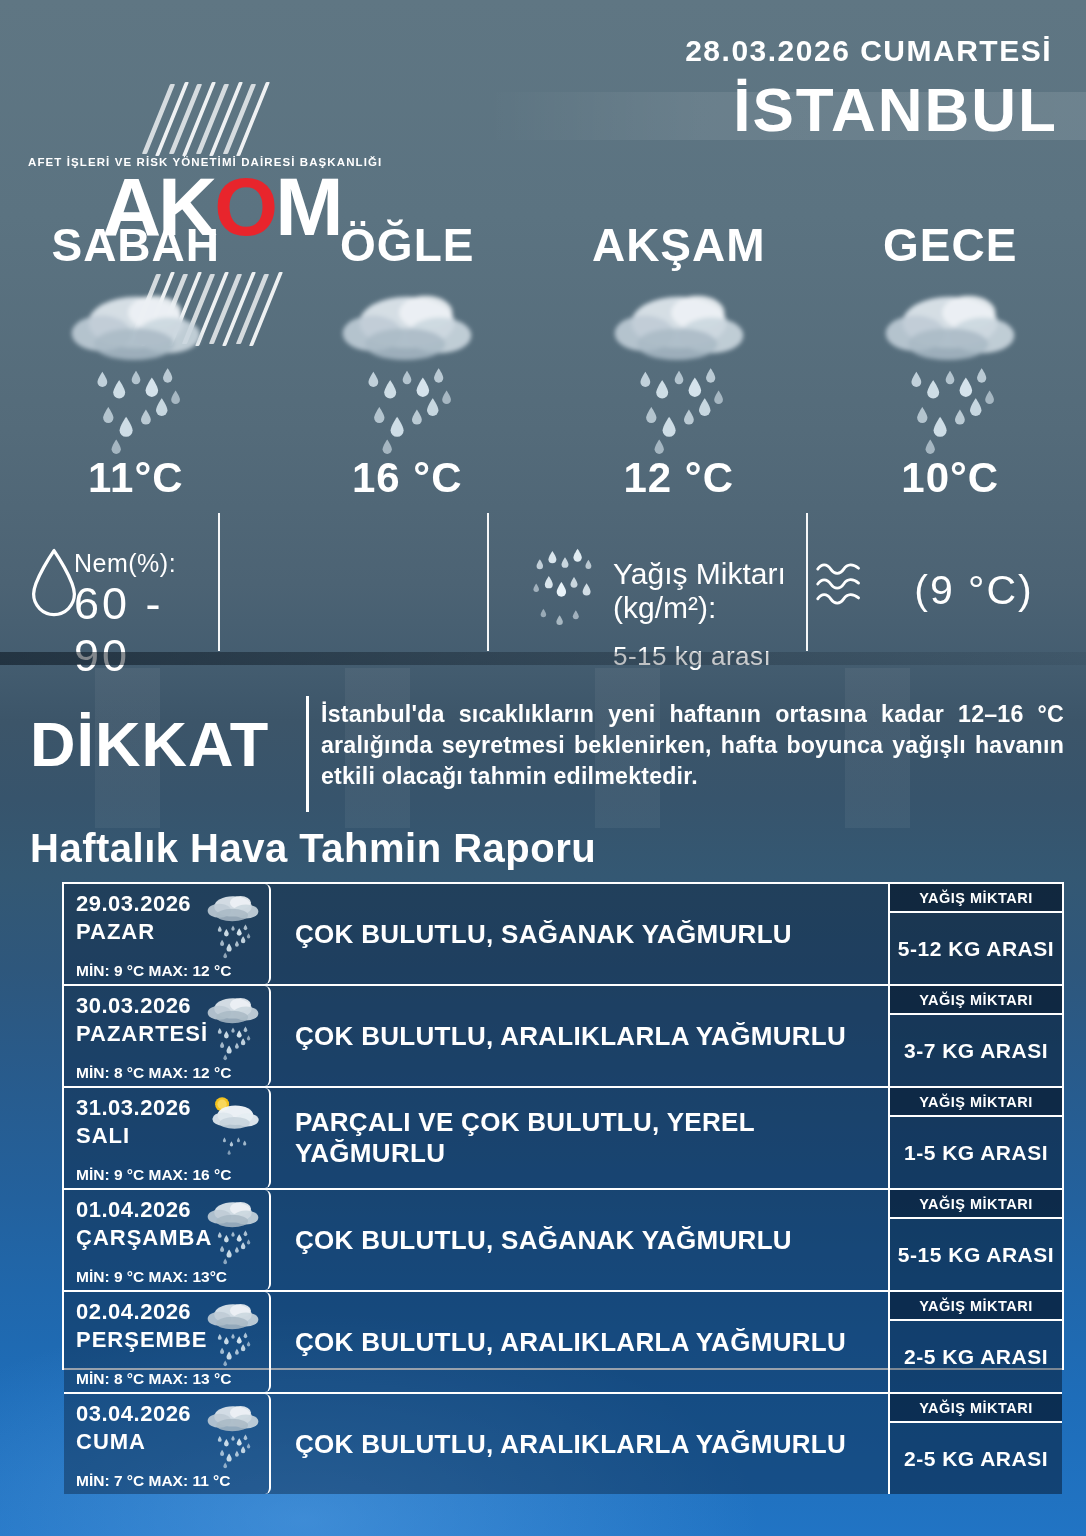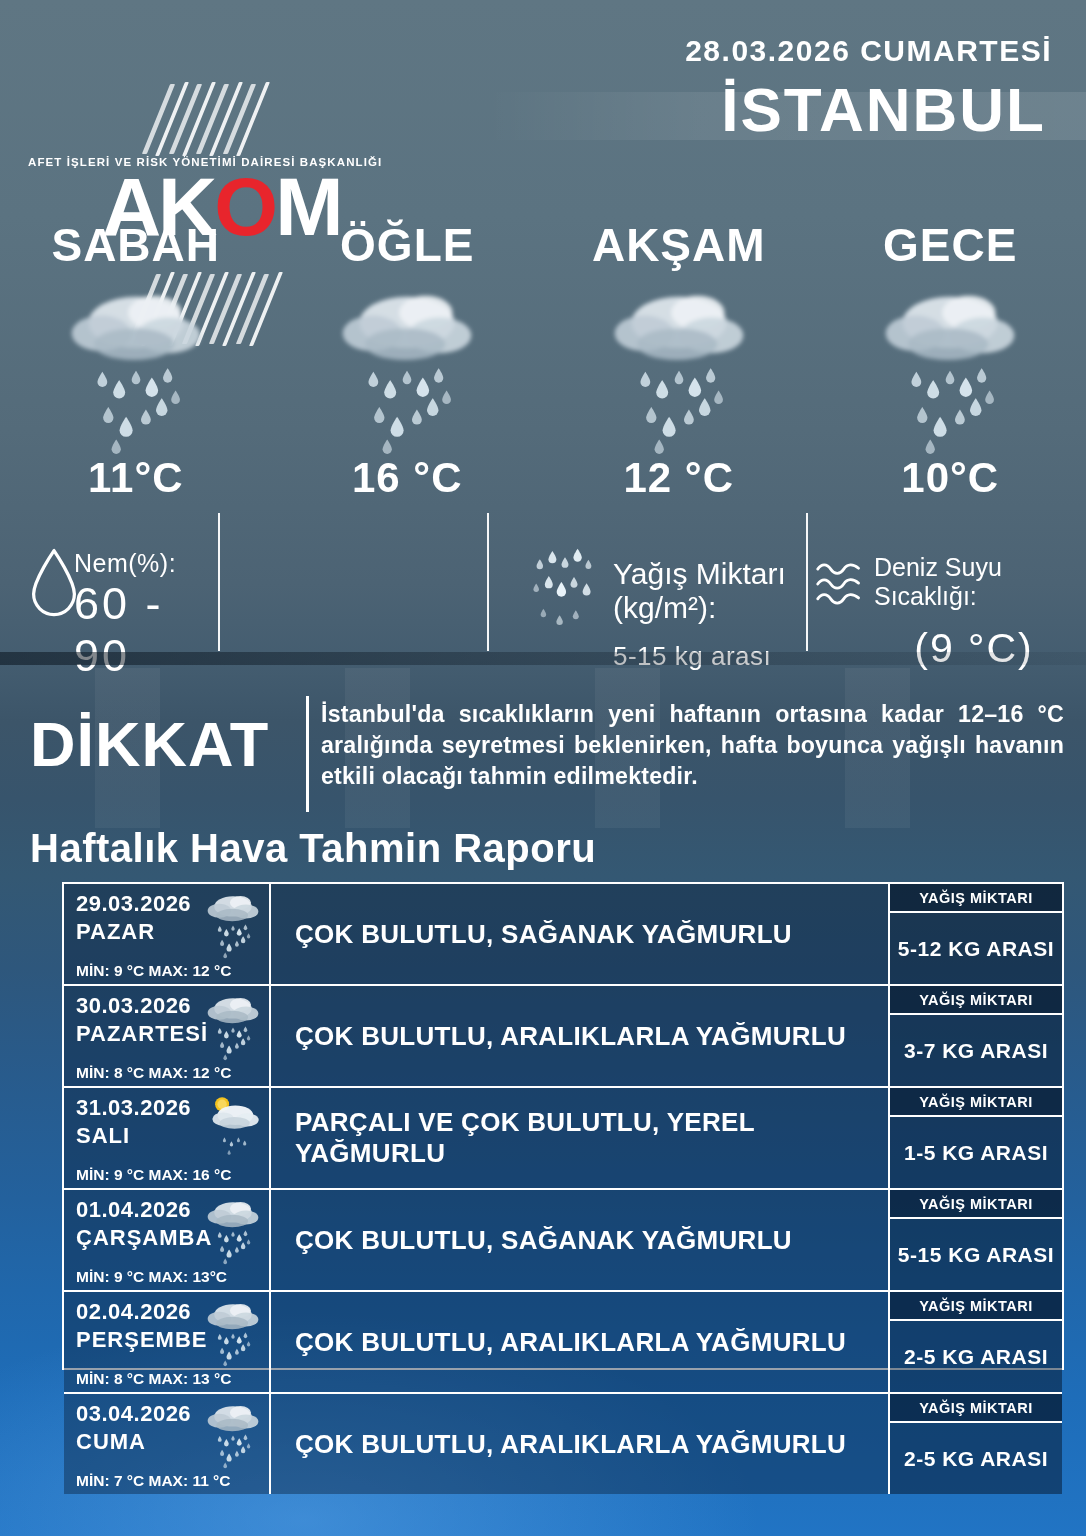--- a/index.html
+++ b/index.html
@@ -18,21 +18,21 @@
     background:linear-gradient(90deg,rgba(255,255,255,0),rgba(255,255,255,0.08) 35%,rgba(255,255,255,0.10));}
   .akom-wrap{position:absolute;left:28px;top:56px;display:flex;align-items:center;gap:0;flex-direction:column;}
   .stripes{display:flex;gap:9px;transform:skewX(-22deg);align-items:center;margin-top:26px;}
   .stripes i{display:block;width:4.5px;height:74px;background:#fff;opacity:.9;border-radius:1px;}
   .stripes i:nth-child(odd){opacity:.75;height:70px;}
   .akom-center{display:flex;flex-direction:column;align-items:center;}
   .akom-sub{font-size:11.5px;font-weight:bold;letter-spacing:1.1px;white-space:nowrap;}
   .akom-main{font-size:82px;font-weight:bold;letter-spacing:-3px;line-height:.95;display:flex;margin-left:32px;}
   .akom-o{color:#e8252c;}
   .hdr-date{position:absolute;right:34px;top:34px;font-size:30px;font-weight:bold;letter-spacing:1.5px;text-align:right;}
-  .hdr-city{position:absolute;right:40px;top:74px;font-size:62px;font-weight:bold;letter-spacing:2px;text-align:right;}
+  .hdr-city{position:absolute;right:28px;top:74px;font-size:62px;font-weight:bold;letter-spacing:2px;text-align:right;}
   
   .periods{position:absolute;left:0;right:0;top:218px;display:flex;}
   .period{width:25%;display:flex;flex-direction:column;align-items:center;}
   .period-label{font-size:46px;font-weight:bold;letter-spacing:1px;}
   .period-icon{height:190px;display:flex;align-items:center;justify-content:center;}
   .period-icon svg{width:168px;height:188px;}
   .period-temp{font-size:42px;font-weight:bold;letter-spacing:1px;margin-top:-8px;}
   
   .metrics{position:absolute;left:0;right:0;top:505px;height:152px;}
   .vline{position:absolute;top:8px;width:2px;height:138px;background:rgba(255,255,255,0.95);}
@@ -55,21 +55,21 @@
   .warn-sep{position:absolute;left:306px;top:696px;width:2.5px;height:116px;background:#fff;}
   .warn-text{position:absolute;left:321px;top:699px;width:743px;font-size:23.2px;font-weight:bold;
     line-height:1.34;text-align:justify;letter-spacing:.2px;}
   
   .week-title{position:absolute;left:30px;top:826px;font-size:40px;font-weight:bold;letter-spacing:.5px;}
   .wtable{position:absolute;left:62px;top:882px;width:1002px;height:488px;
     border:2px solid #fff;box-sizing:border-box;display:flex;flex-direction:column;}
   .wrow{flex:1;display:flex;background:rgba(9,32,58,0.42);}
   .wrow + .wrow{border-top:2px solid #fff;}
   .c-date{width:207px;border-right:2px solid #fff;box-sizing:border-box;position:relative;
-    padding:7px 6px 4px 12px;}
+    padding:7px 6px 4px 12px;border-radius:6px;}
   .c-date .d1{font-size:22px;font-weight:bold;letter-spacing:.5px;}
   .c-date .d2{font-size:22px;font-weight:bold;letter-spacing:1px;margin-top:2px;}
   .c-date .d3{font-size:15.5px;font-weight:bold;margin-top:17px;white-space:nowrap;}
   .c-date .row-icon{position:absolute;right:2px;top:3px;width:68px;height:74px;}
   .c-desc{flex:1;border-right:2px solid #fff;display:flex;align-items:center;
     padding-left:24px;font-size:26px;font-weight:bold;letter-spacing:.3px;}
   .c-amt{width:172px;display:flex;flex-direction:column;}
   .amt-head{flex:none;height:27px;display:flex;align-items:center;justify-content:center;
     background:rgba(2,16,34,0.5);border-bottom:2px solid #fff;
     font-size:14.5px;font-weight:bold;letter-spacing:.5px;}
@@ -286,21 +286,20 @@
         <div class="precip-label">Yağış Miktarı (kg/m²):</div>
         <div class="precip-val">5-15 kg arası</div>
       </div>
     </div>
     <div class="vline" style="left:806px;"></div>
     <div class="metric" style="left:806px;width:280px;">
       <svg class="m-icon" style="left:8px;top:52px;width:52px;height:54px;">
           <use href="#sym-waves"></use>
         </svg>
       <div style="position:absolute;left:68px;top:48px;width:200px;">
-        <div class="sea-label">Deniz Suyu Sıcaklığı:</div>
         <div class="sea-val">(9 °C)</div>
       </div>
     </div>
   </div>
   <div class="shade-line"></div>
   <div class="streaks"></div>
 
   <div class="warn-title">DİKKAT</div>
   <div class="warn-sep"></div>
   <div class="warn-text">İstanbul'da sıcaklıkların yeni haftanın ortasına kadar 12–16 °C aralığında seyretmesi beklenirken, hafta boyunca yağışlı havanın etkili olacağı tahmin edilmektedir.</div>

